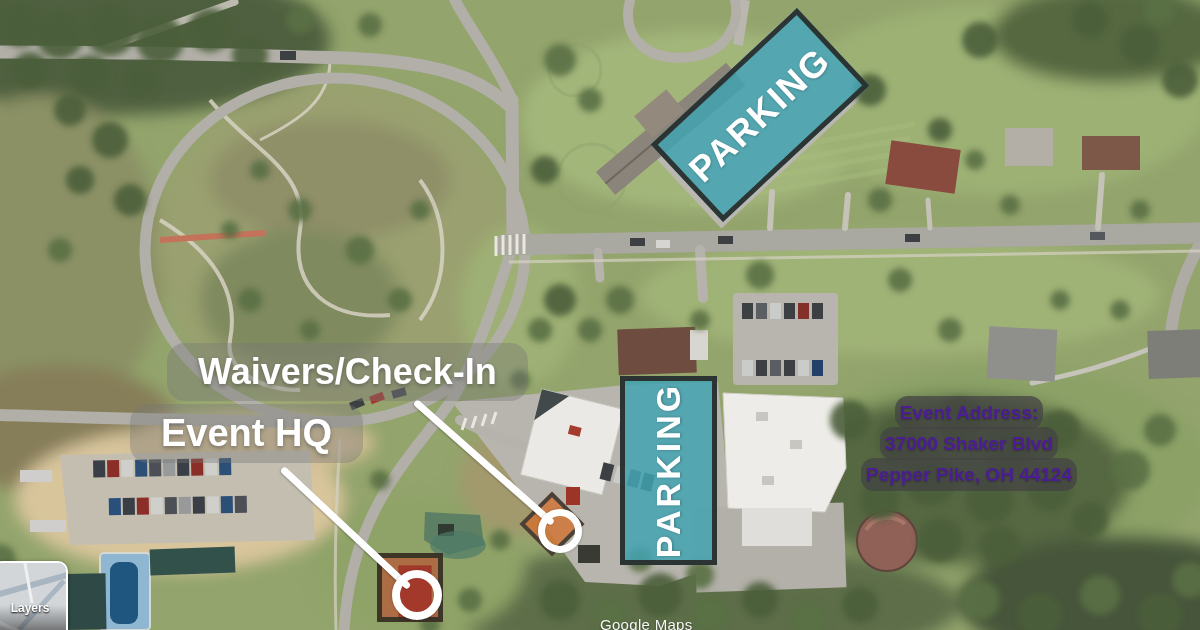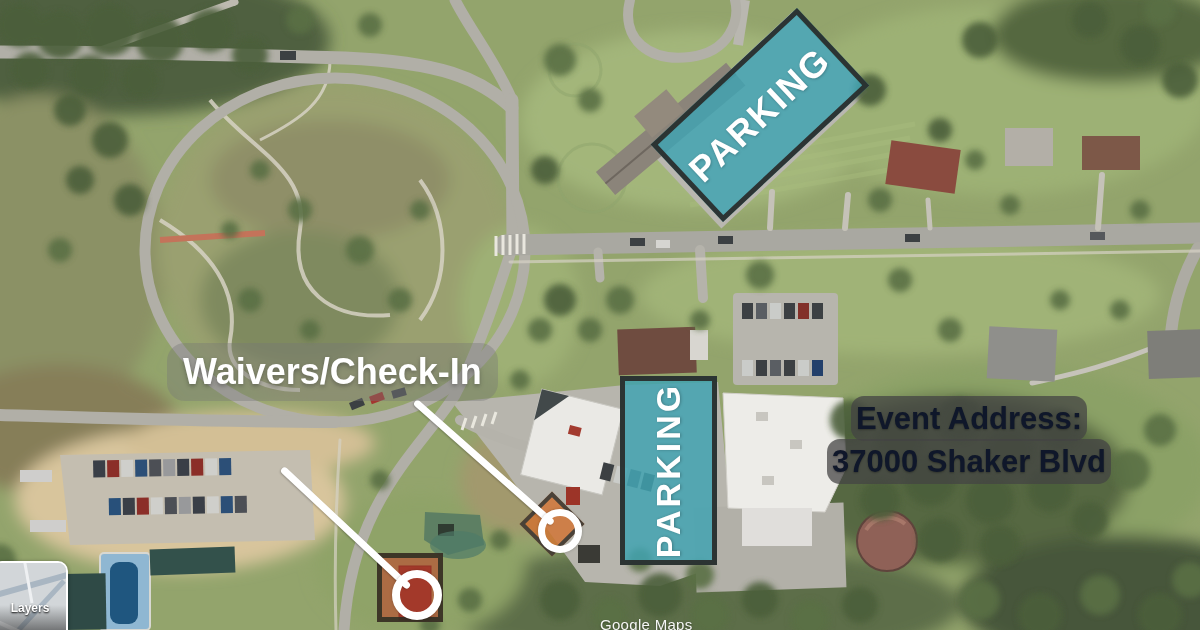--- a/index.html
+++ b/index.html
@@ -30,30 +30,30 @@
     z-index:5;}
   .sign .sign-text{color:#fff;font-weight:bold;letter-spacing:2px;
     text-shadow:0 1px 3px rgba(0,0,0,.25);white-space:nowrap;}
   .sign.top{left:660px;top:62px;width:200px;height:106px;transform:rotate(-43deg);}
   .sign.top .sign-text{font-size:36px;}
   .sign.lot{left:620px;top:376px;width:97px;height:189px;}
   .sign.lot .sign-text{font-size:34px;letter-spacing:3px;transform:rotate(-90deg);}
 
   
   .maplabel{position:absolute;z-index:5;background:rgba(118,118,118,.38);
-    border-radius:18px;padding:8px 16px;color:#fff;font-weight:bold;
+    border-radius:18px;padding:8px 31px;color:#fff;font-weight:bold;
     text-shadow:0 2px 4px rgba(50,50,50,.45);white-space:nowrap;}
   .maplabel.waivers{left:167px;top:343px;font-size:36px;}
   .maplabel.eventhq{left:130px;top:404px;font-size:38px;}
 
   
   .address{position:absolute;left:817px;top:396px;width:304px;z-index:5;
     display:flex;flex-direction:column;align-items:center;}
   .address .line{background:rgba(68,68,68,.74);border-radius:13px;padding:7px 5px;
-    margin-bottom:-2px;color:#0f172a;font-weight:bold;font-size:31px;line-height:1;
+    margin-bottom:-2px;color:#4c1d95;font-weight:bold;font-size:19px;line-height:1;
     white-space:nowrap;text-shadow:0 1px 2px rgba(0,0,0,.3);}
 
   
   .layers{position:absolute;left:-8px;top:561px;width:76px;height:80px;z-index:6;
     border:2px solid #fff;border-radius:10px;overflow:hidden;box-sizing:border-box;
     box-shadow:0 1px 4px rgba(0,0,0,.4);cursor:pointer;background:#cfd3d6;}
   .layers .thumb{position:absolute;left:0;top:0;}
   .layers .shade{position:absolute;left:0;bottom:0;width:100%;height:34px;
     background:linear-gradient(to top,rgba(40,40,40,.75),rgba(40,40,40,0));}
   .layers .label{position:absolute;left:0;top:38px;width:100%;text-align:center;
@@ -355,24 +355,26 @@
   <div class="ring waivers"></div>
 
   <div class="sign top">
     <span class="sign-text">PARKING</span>
   </div>
   <div class="sign lot">
     <span class="sign-text">PARKING</span>
   </div>
 
   <div class="maplabel waivers">Waivers/Check-In</div>
+  <div class="maplabel eventhq">Event HQ</div>
 
   <div class="address">
     <span class="line">Event Address:</span>
     <span class="line">37000 Shaker Blvd</span>
+    <span class="line">Pepper Pike, OH 44124</span>
   </div>
 
   <div class="layers">
     <svg class="thumb" width="74" height="80" viewBox="0 0 74 80">
       <rect width="74" height="80" fill="#d2d6d9"></rect>
       <path d="M-5,34 L80,10" stroke="#a9b6c2" stroke-width="6" fill="none"></path>
       <path d="M8,85 L70,18" stroke="#a9b6c2" stroke-width="5" fill="none"></path>
       <path d="M-5,55 L50,80" stroke="#eef0f2" stroke-width="4" fill="none"></path>
       <path d="M30,-5 L38,40" stroke="#eef0f2" stroke-width="3" fill="none"></path>
     </svg>

